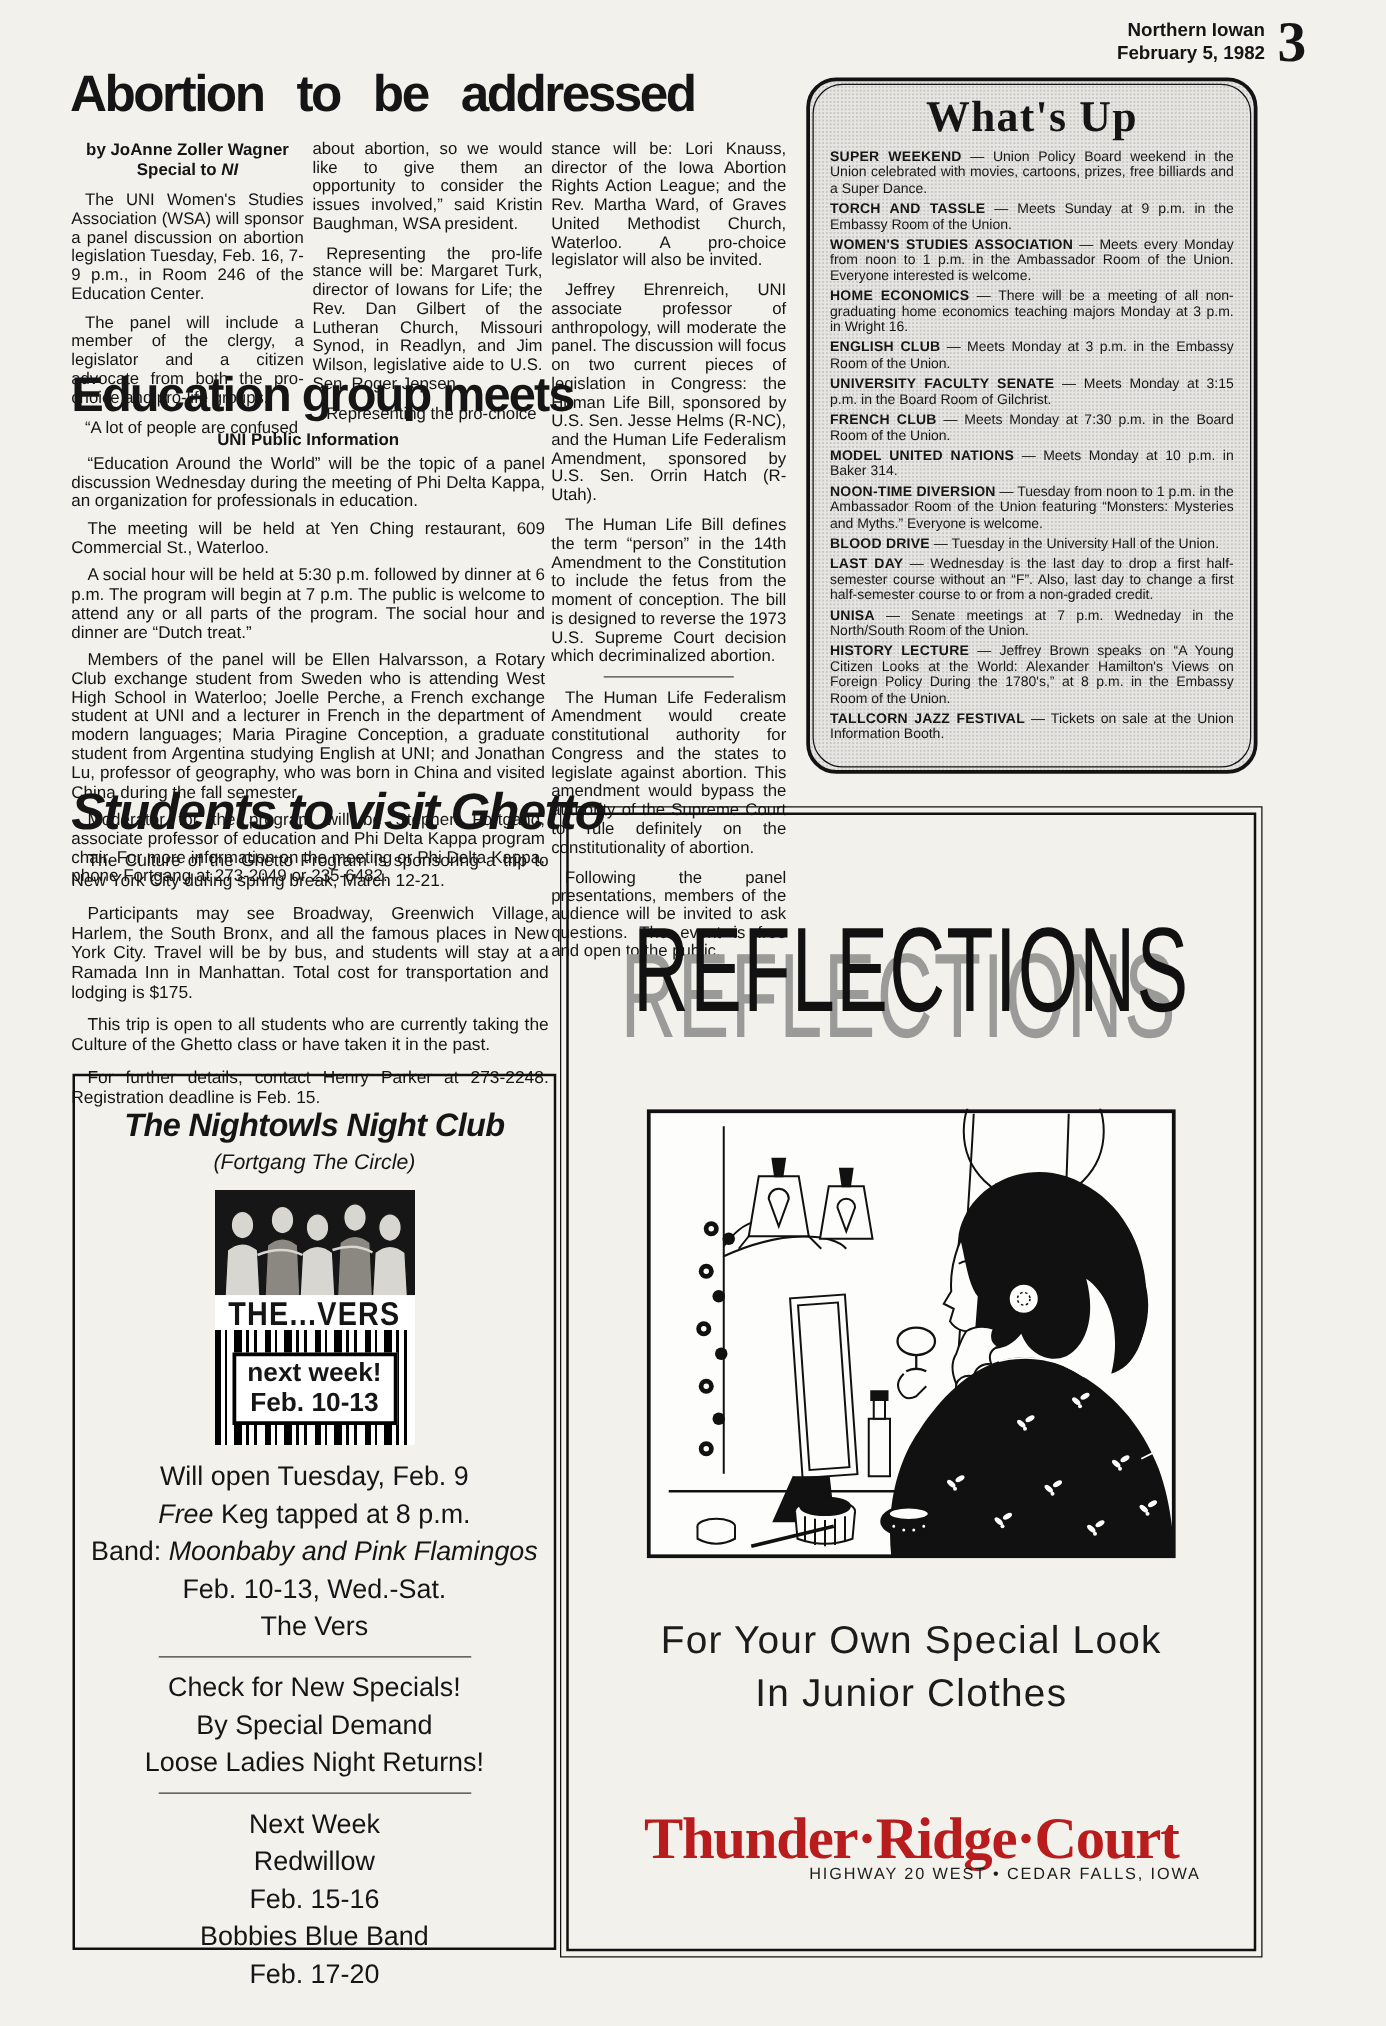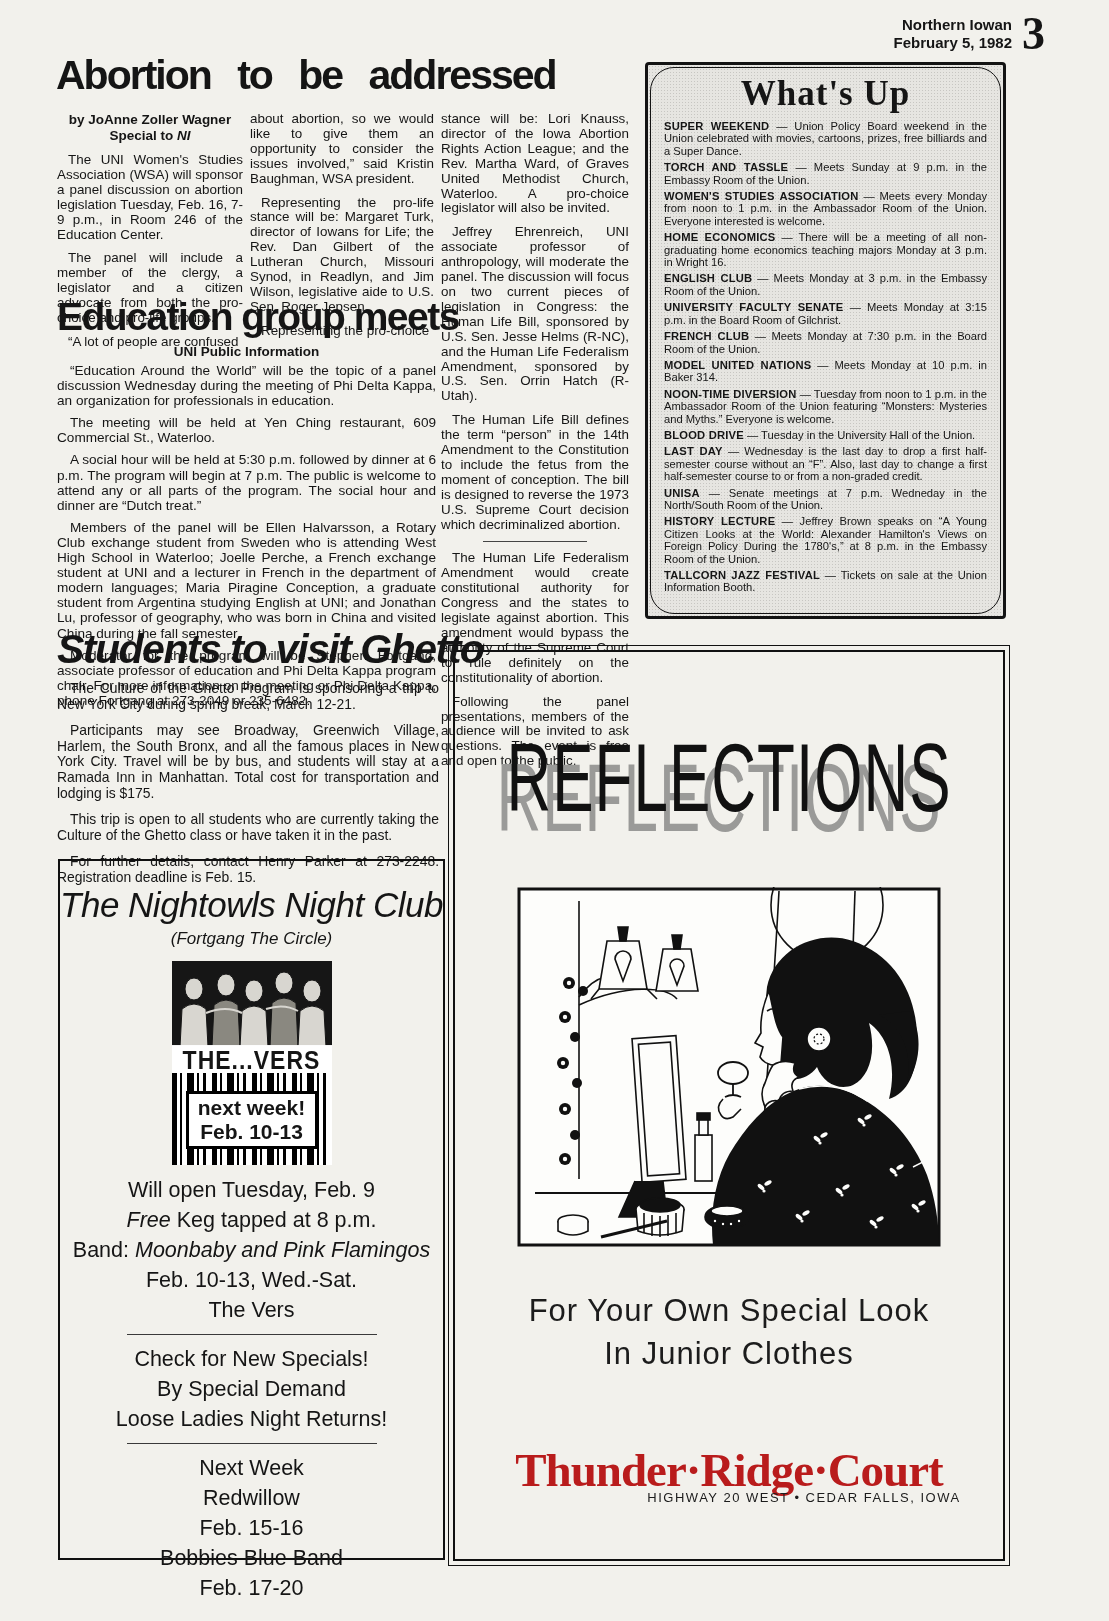--- a/index.html
+++ b/index.html
@@ -20,21 +20,21 @@
   .newscol{position:absolute;font-size:13.4px;line-height:14.9px;text-align:justify;}
   .newscol p{margin:0 0 9px;text-indent:11px;}
   .col1{left:57px;top:112px;width:186px;}
   .col2{left:250px;top:112px;width:184px;}
   .col3{left:441px;top:112px;width:188px;}
   .byline{text-align:center;font-weight:bold;font-size:13.5px;line-height:16px;margin-bottom:9px;}
   .col-divider{border:none;border-top:1px solid #444;width:55%;margin:4px auto 9px;}
   
   .whatsup{
     position:absolute;left:645px;top:62px;width:361px;height:557px;
-    border:3px solid #131313;border-radius:4px;
+    border:3px solid #131313;border-radius:24px;
     background:#e6e5e1;
     background-image:radial-gradient(#c7c6c2 0.7px, transparent 0.8px);
     background-size:3px 3px;
     box-sizing:border-box;
   }
   .whatsup-inner{
     position:absolute;inset:2px;border:1px solid #131313;border-radius:24px;
     padding:6px 13px 8px;box-sizing:border-box;overflow:hidden;
   }
   .whatsup-title{
@@ -50,21 +50,21 @@
   .education p{margin:0 0 7px;font-size:13.6px;line-height:15.1px;text-align:justify;text-indent:13px;}
   
   .ghetto{position:absolute;left:57px;top:626px;width:382px;}
   .ghetto h2{margin:0 0 8px;font-size:41px;font-weight:bold;font-style:italic;letter-spacing:-1.5px;white-space:nowrap;}
   .ghetto p{margin:0 0 11px;font-size:13.9px;line-height:15.6px;text-align:justify;text-indent:13px;}
   
   .nightowls{
     position:absolute;left:58px;top:859px;width:387px;height:701px;
     border:2.5px solid #101010;box-sizing:border-box;text-align:center;
   }
-  .no-title{font-size:35px;font-weight:normal;font-style:italic;margin:24px 0 4px;letter-spacing:-0.5px;}
+  .no-title{font-size:26px;font-weight:bold;font-style:italic;margin:24px 0 4px;letter-spacing:-0.5px;}
   .no-sub{font-size:17px;font-style:italic;margin-bottom:12px;}
   .no-photo-block{width:160px;margin:0 auto;}
   .no-photo-block svg{display:block;}
   .vers-logo{background:#fff;font-weight:900;font-size:23px;letter-spacing:1px;line-height:26px;
     font-family:"Liberation Sans",sans-serif;transform:scaleY(1.15);}
   .barcode{
     position:relative;height:92px;background:#fff;
     background-image:repeating-linear-gradient(90deg,
       #000 0 5px, transparent 5px 8px, #000 8px 10px, transparent 10px 15px,
       #000 15px 22px, transparent 22px 25px, #000 25px 27px, transparent 27px 31px,

